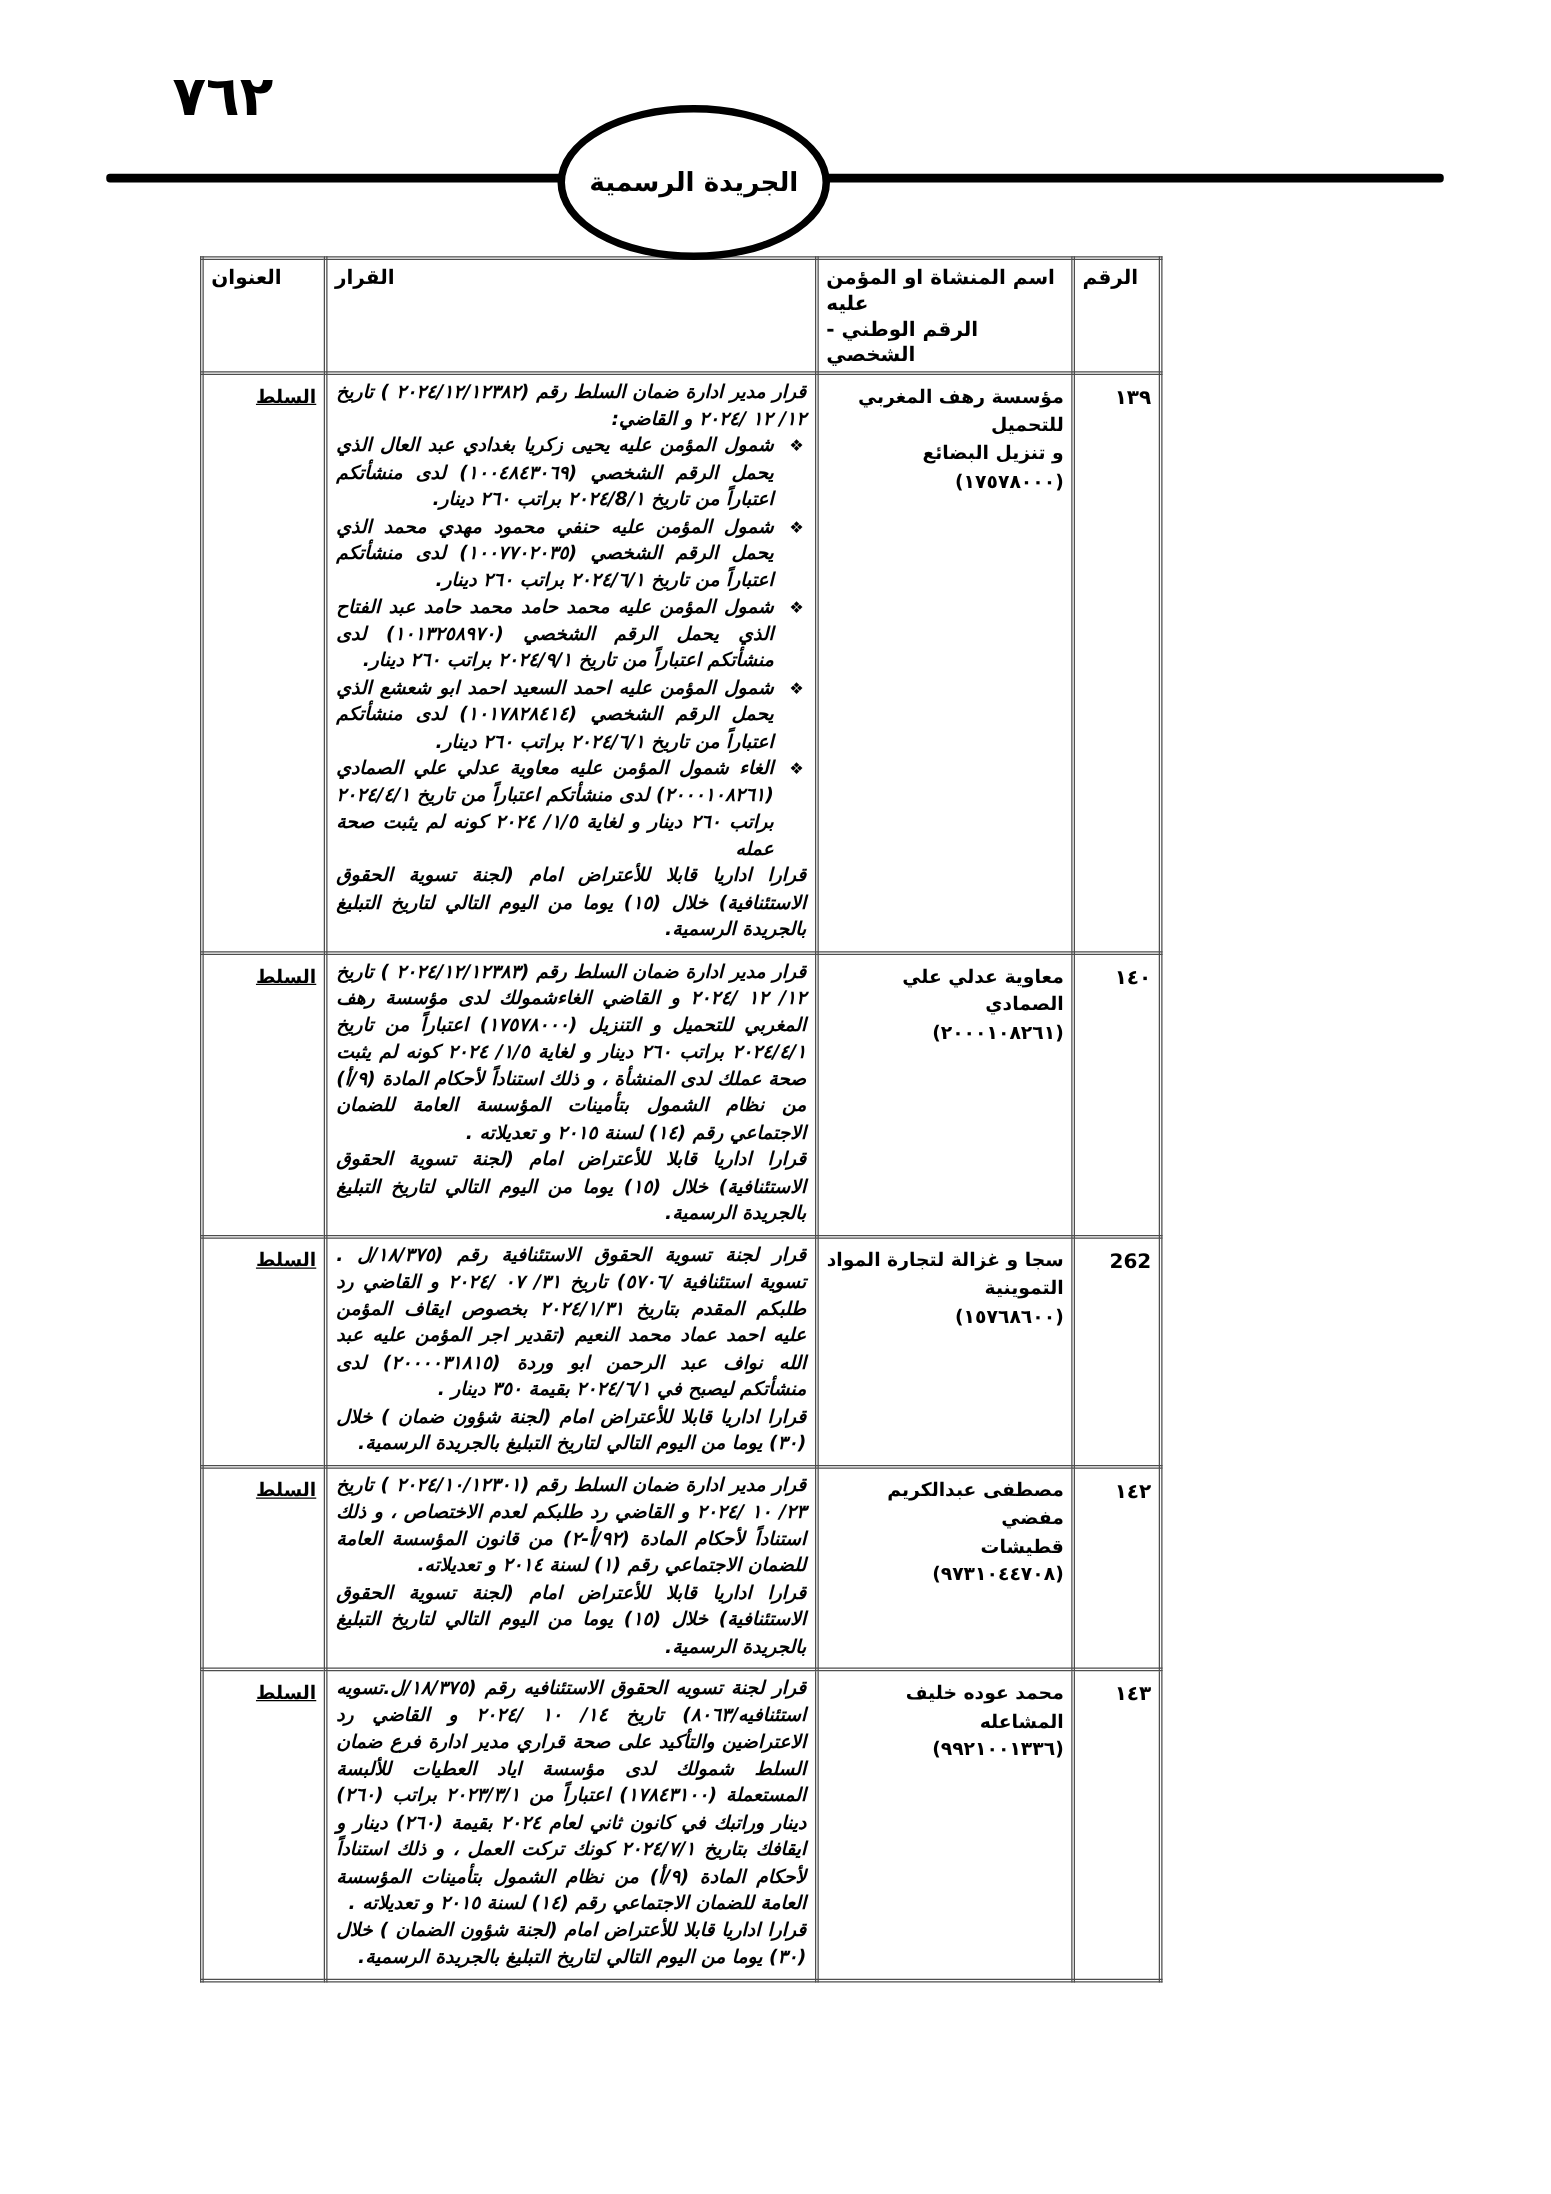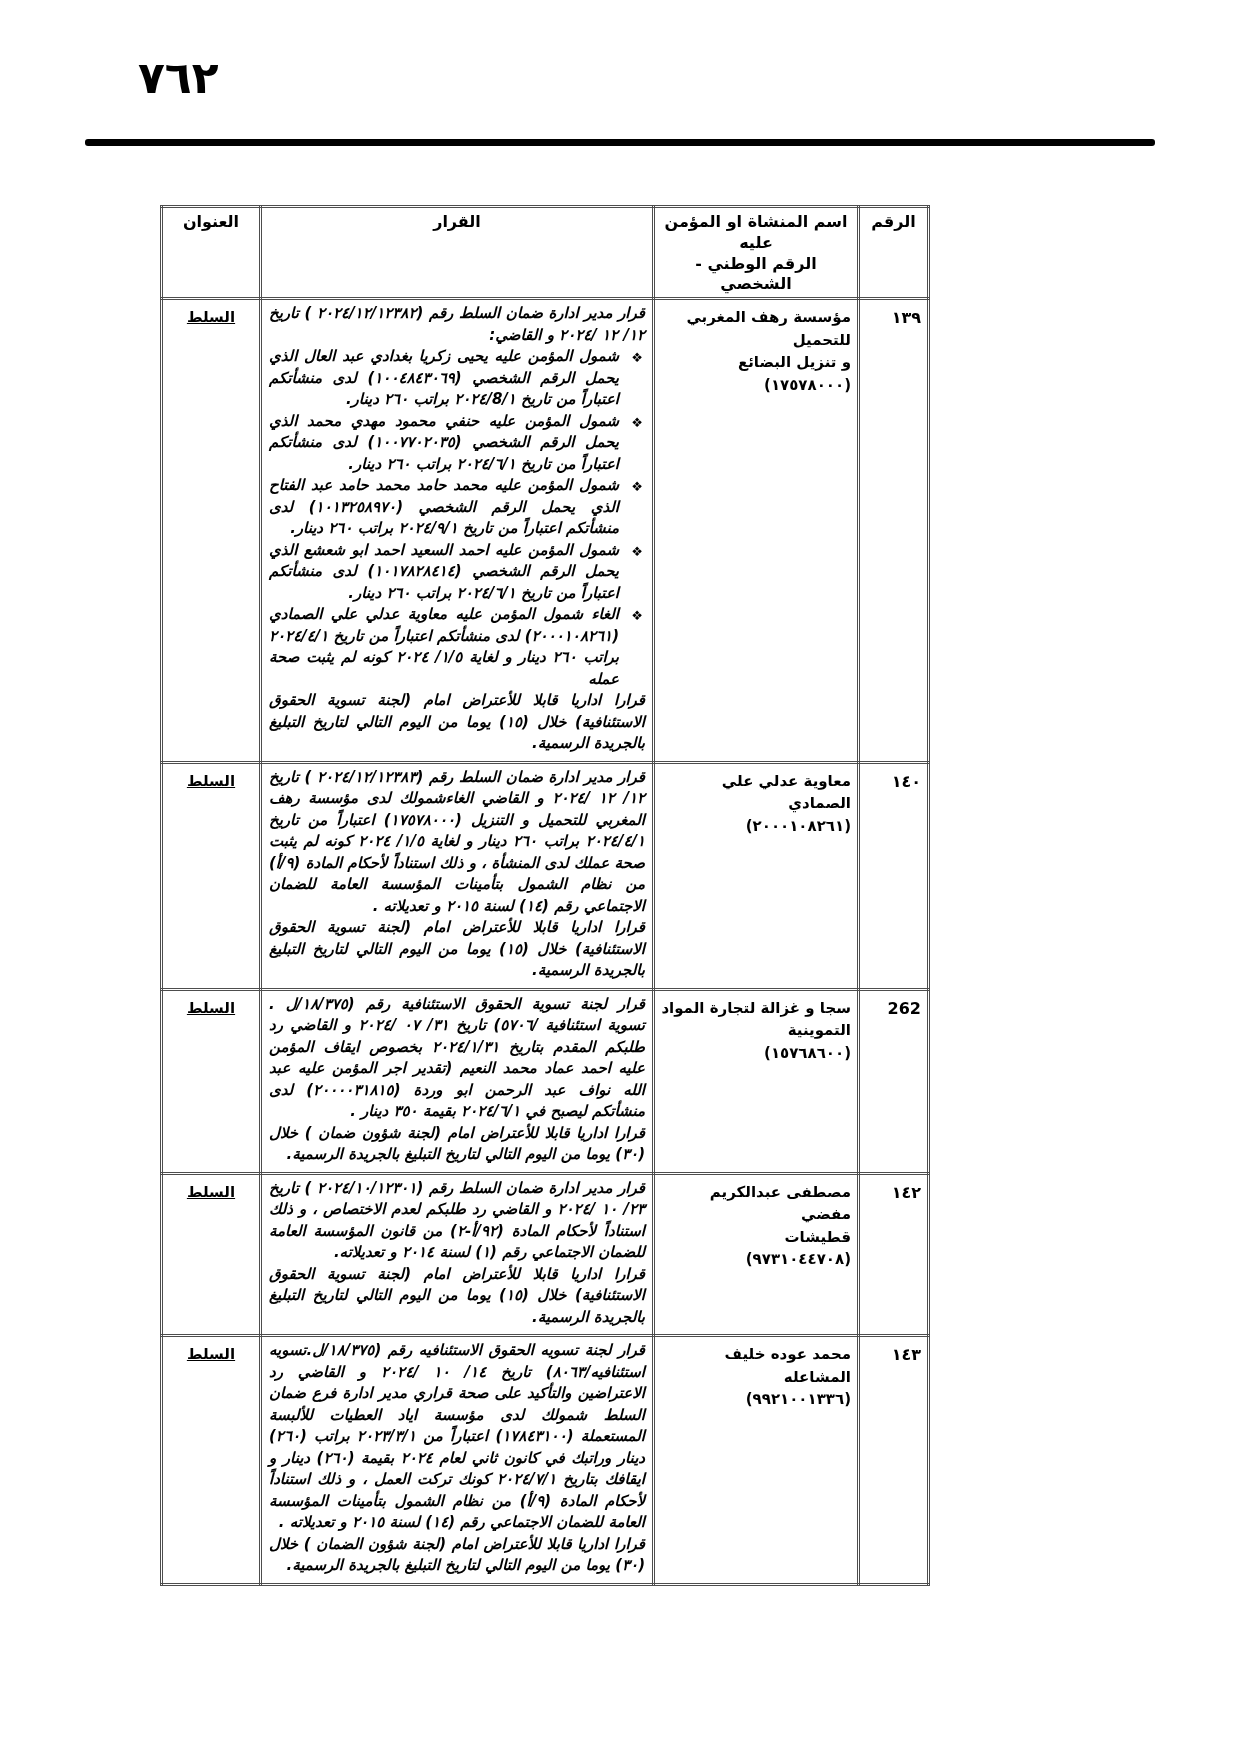--- a/index.html
+++ b/index.html
@@ -33,28 +33,28 @@
   table.gazette{
     position:absolute;top:205px;right:311px; 
     width:767px;
     border-collapse:collapse;table-layout:fixed;
     font-weight:700;font-size:15px;
   }
   table.gazette,table.gazette th,table.gazette td{
     border:3px double #4d4d4d;
   }
   th,td{padding:2px 6px;vertical-align:top;}
-  th{font-size:16px;text-align:center;padding-top:4px;white-space:pre-line;line-height:1.3;}
+  th{font-size:16px;text-align:left;padding-top:4px;white-space:pre-line;line-height:1.3;}
   col.c-num{width:70px;}
   col.c-name{width:205px;}
   col.c-decision{width:393px;}
   col.c-address{width:99px;}
   td.num-cell{text-align:right;padding-top:8px;font-size:16px;}
   td.name-cell{text-align:right;padding-top:6px;white-space:pre-line;line-height:1.5;}
-  td.addr-cell{text-align:center;padding-top:8px;}
+  td.addr-cell{text-align:right;padding-top:8px;}
   .addr{ text-decoration:underline; }
   td.decision-cell{padding:3px 7px 6px 7px;font-style:italic;}
   .para{
     text-align:justify;line-height:21.5px;margin:0;
     position:relative;
   }
   .para.bullet{padding-right:26px;}
   .bullet-glyph{
     position:absolute;right:2px;top:1px;font-size:13px;line-height:21px;
   }
@@ -66,20 +66,23 @@
   tr.row-4{height:235px;}
   tr.header-row{height:44px;}
 </style>
 </head>
 <body>
 
 <div class="page">
 
   <div class="page-number">٧٦٢</div>
   <div class="masthead-rule"></div>
+  <div class="masthead-ellipse">
+    <span class="masthead-title">الجريدة الرسمية</span>
+  </div>
 
   <table class="gazette">
     <colgroup>
       <col class="c-num">
         <col class="c-name">
         <col class="c-decision">
         <col class="c-address">
     </colgroup>
     <thead>
       <tr class="header-row">

